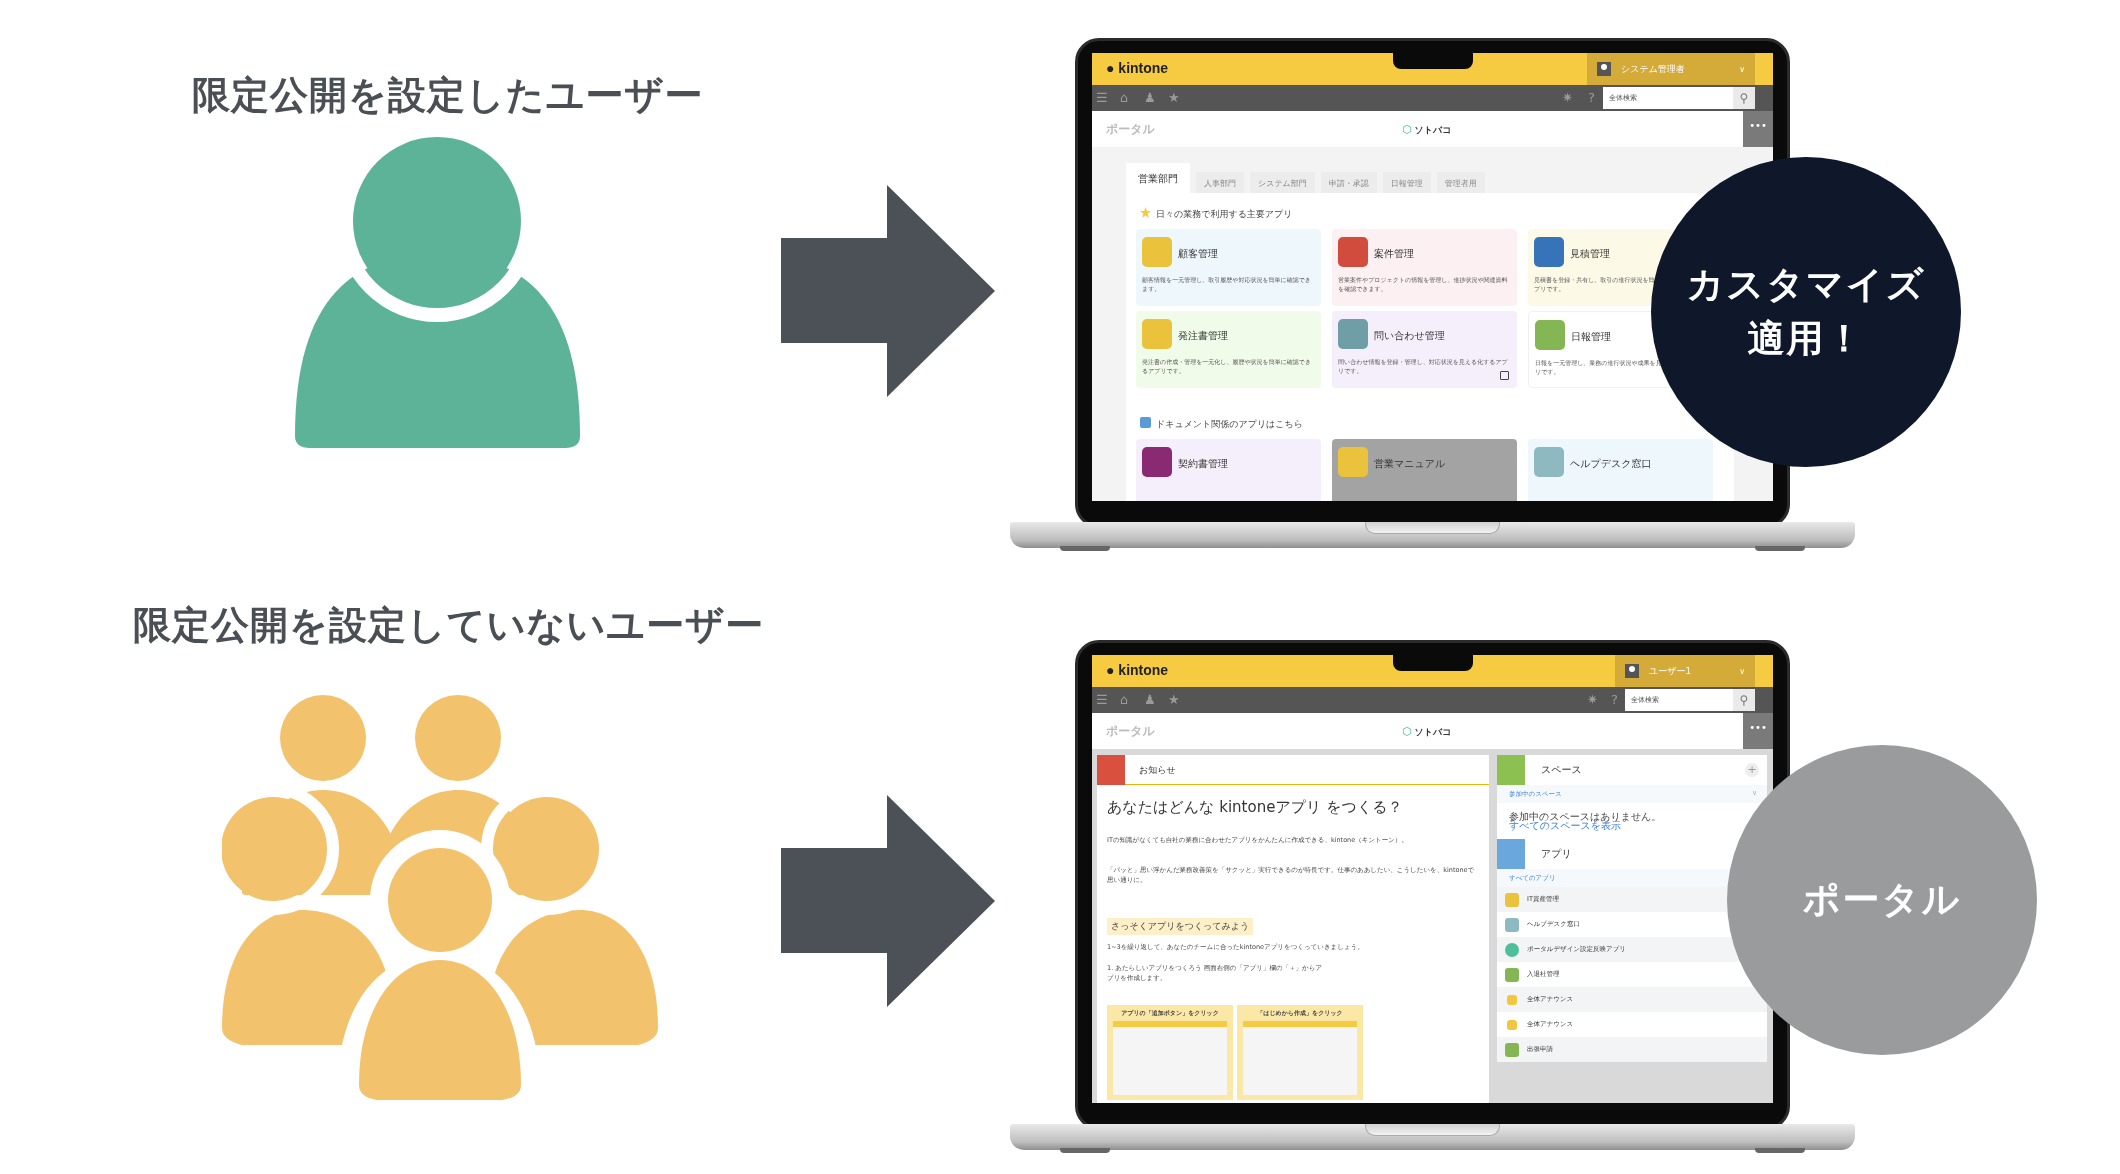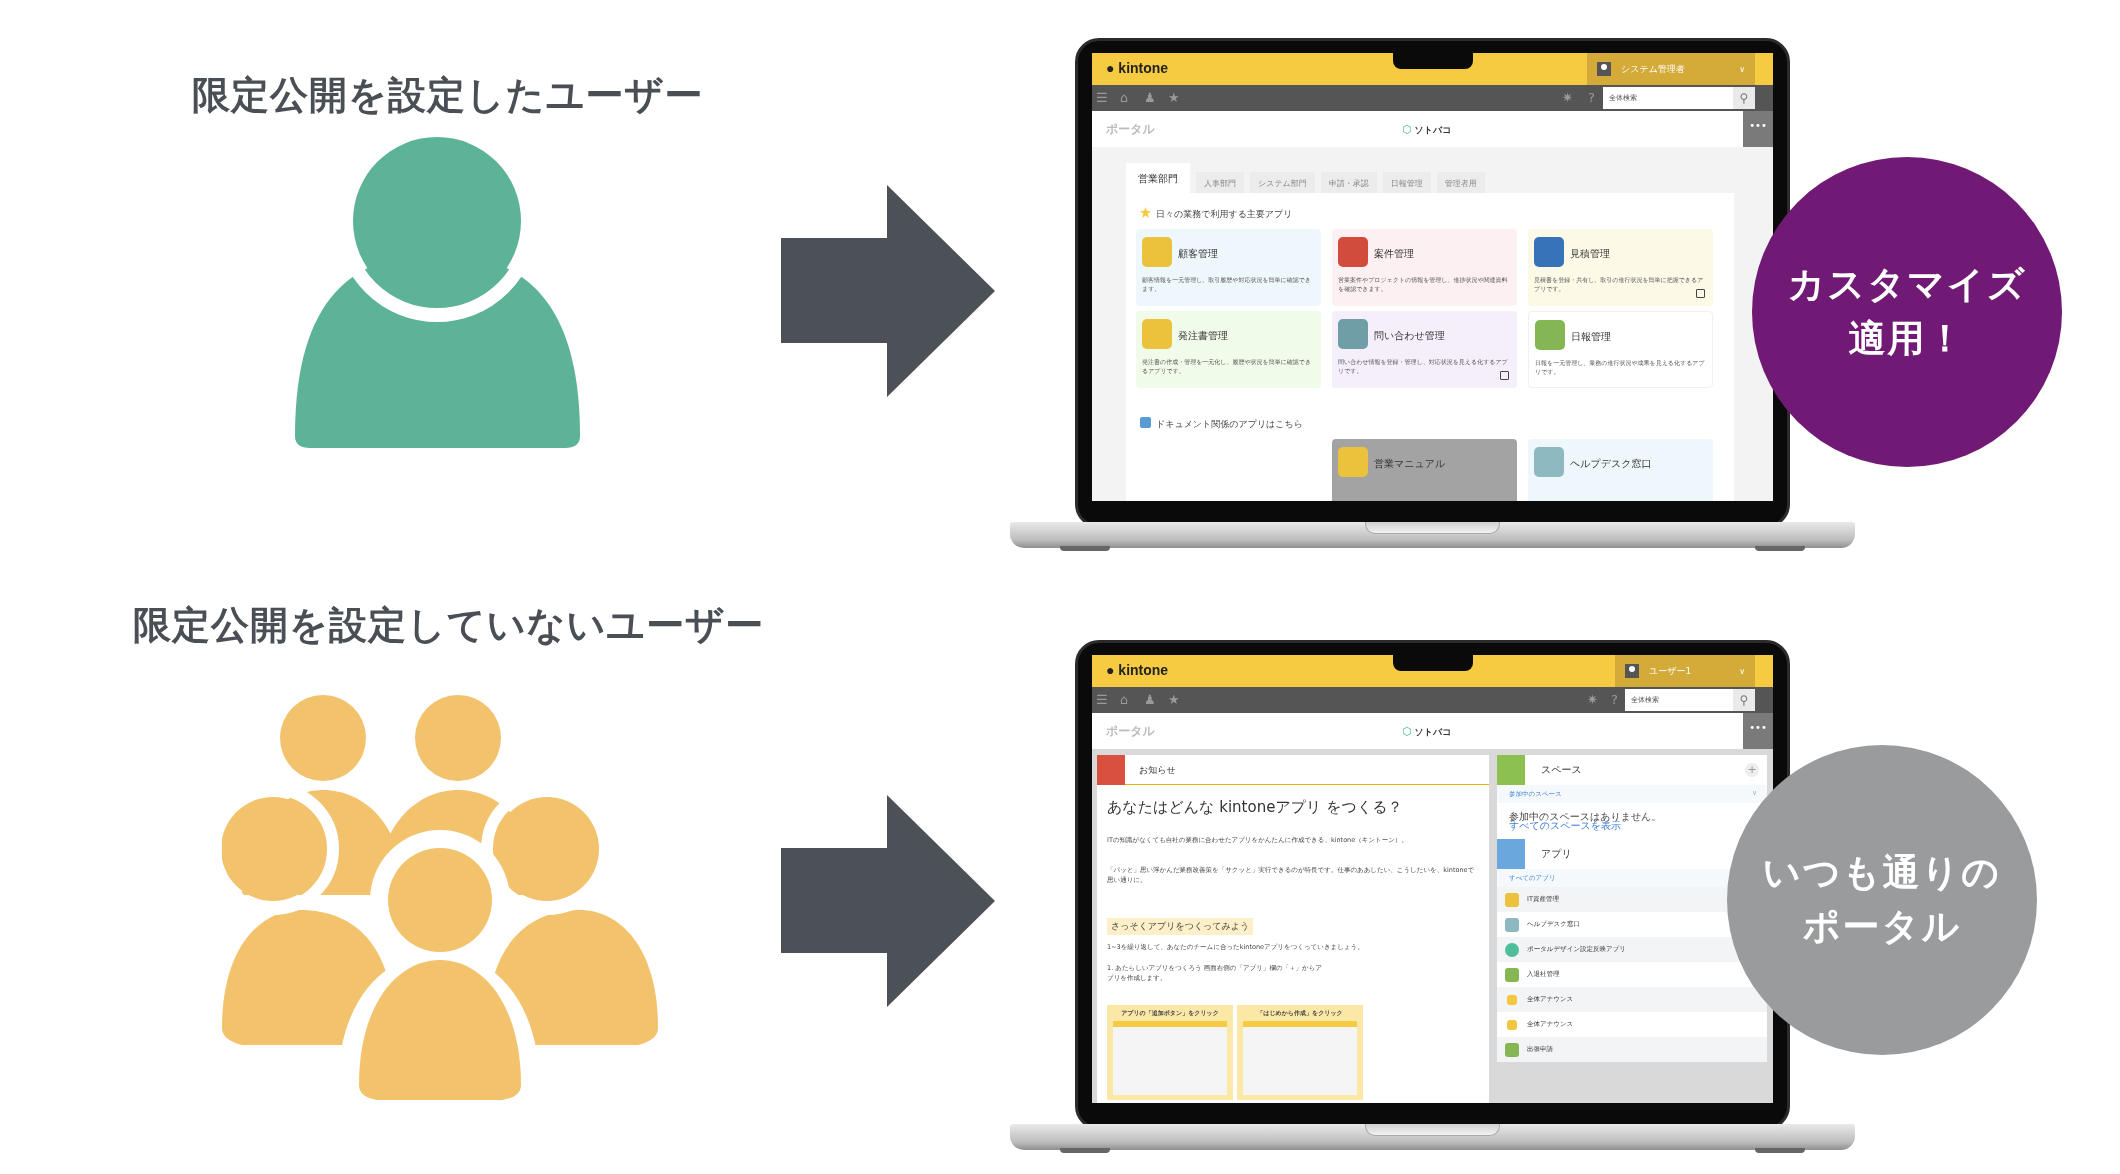--- a/index.html
+++ b/index.html
@@ -153,38 +153,42 @@
           <div class="ext"></div>
         </div>
         <div class="card" style="left:402px;top:118px;background:#fff;border:1px solid #f0f0f0">
           <div class="icon" style="background:#84b653"></div>
           <div class="nm">日報管理</div>
           <div class="ds">日報を一元管理し、業務の進行状況や成果を見える化するアプリです。</div>
         </div>
 
         <div class="sec-title" style="left:14px;top:224px"><span class="ico" style="background:#5b9bd5;border-radius:2px"></span><span>ドキュメント関係のアプリはこちら</span></div>
 
+        <div class="card" style="left:10px;top:246px;background:#f5effb">
+          <div class="icon" style="background:#8a2a73"></div>
+          <div class="nm">契約書管理</div>
+        </div>
         <div class="card" style="left:206px;top:246px;background:#a3a3a3">
           <div class="icon" style="background:#eac23c"></div>
           <div class="nm">営業マニュアル</div>
         </div>
         <div class="card" style="left:402px;top:246px;background:#eef7fc">
           <div class="icon" style="background:#8fb9c0"></div>
           <div class="nm">ヘルプデスク窓口</div>
         </div>
       </div>
     </div>
   </div>
   <div class="base"></div>
   <div class="base-groove"></div>
   <div class="foot" style="left:50px"></div>
   <div class="foot" style="left:745px"></div>
 </div>
 
-<div class="badge" style="left:1752px;top:157px;background:#701a75">
+<div class="badge" style="left:1651px;top:157px;background:#0f172a">
   <div>
       <div>カスタマイズ</div>
       <div>適用！</div>
     </div>
 </div>
 
 <div class="heading" style="left:133px;top:600px">限定公開を設定していないユーザー</div>
 
 <svg class="abs" style="left:222px;top:695px" width="436" height="405" viewBox="0 0 436 405">
   <g fill="#f3c26d">
@@ -316,16 +320,15 @@
     </div>
   </div>
   <div class="base"></div>
   <div class="base-groove"></div>
   <div class="foot" style="left:50px"></div>
   <div class="foot" style="left:745px"></div>
 </div>
 
 <div class="badge" style="left:1727px;top:745px;background:#9a9b9d">
   <div>
-      <div>いつも通りの</div>
       <div>ポータル</div>
     </div>
 </div>
 
 </body></html>

